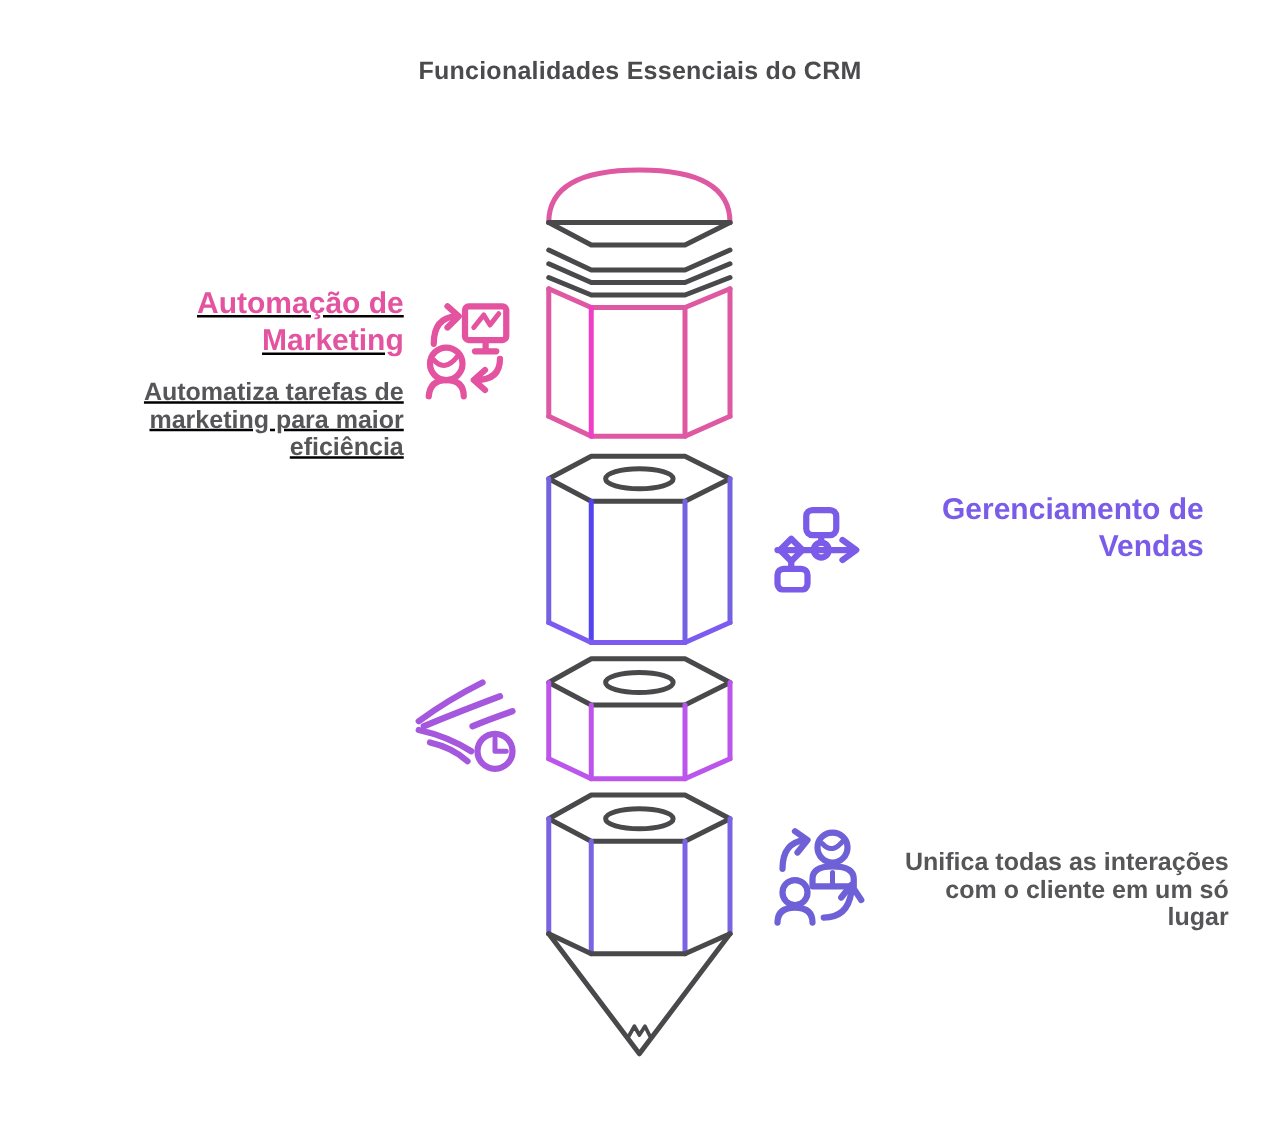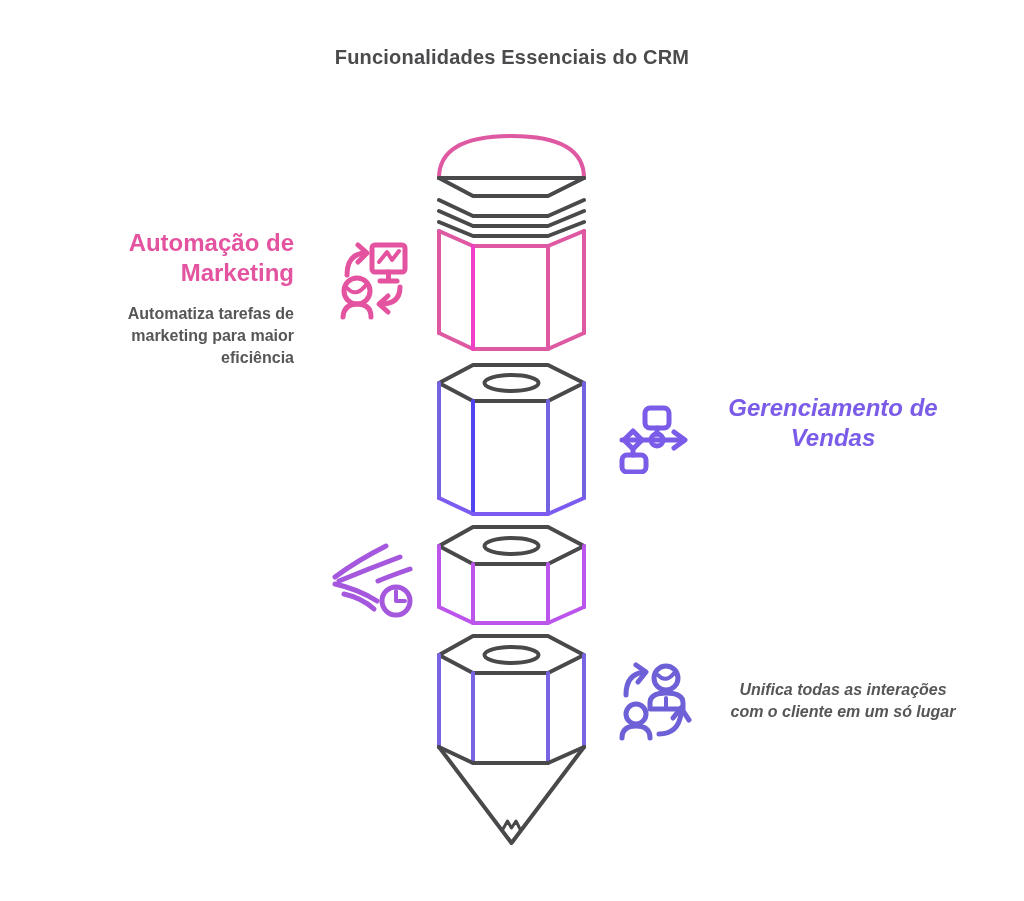--- a/index.html
+++ b/index.html
@@ -15,47 +15,47 @@
   .page-title {
     position: absolute; top: 46px; left: 0; width: 1024px;
     text-align: center;
     font-size: 20px; font-weight: bold;
     color: #4b4b4d;
     letter-spacing: 0.2px;
   }
 
   .feature { position: absolute; }
   .feature.left  { text-align: right; }
-  .feature.right { text-align: center; font-style: italic; }
+  .feature.right { text-align: right; }
 
   .feature-heading {
     font-size: 24px; font-weight: bold;
     line-height: 30px;
     white-space: pre-line;
   }
   .feature-desc {
     margin-top: 15px;
-    font-size: 16px; font-weight: bold;
+    font-size: 20px; font-weight: bold;
     line-height: 22px;
     color: #565658;
     white-space: pre-line;
   }
 
   .icon-box { position: absolute; }
 
   svg { display: block; }
 </style>
 </head>
 <body>
 
 <div class="stage">
 
   <div class="page-title">Funcionalidades Essenciais do CRM</div>
 
-  <div class="feature left" style="top:228px; right:730px; width:260px;">
+  <div class="feature left" style="top:228px; right:701px; width:260px;text-decoration:underline;">
     <div class="feature-heading" style="color: rgb(228, 83, 159);">Automação de
 Marketing</div>
     <div class="feature-desc">Automatiza tarefas de
 marketing para maior
 eficiência</div>
   </div>
 
   <div class="icon-box" style="left:340px; top:241px;">
     <svg width="78" height="80" viewBox="0 0 78 80">
       <g fill="none" stroke-width="5" stroke-linecap="round" stroke-linejoin="round" stroke="#e4539f">

